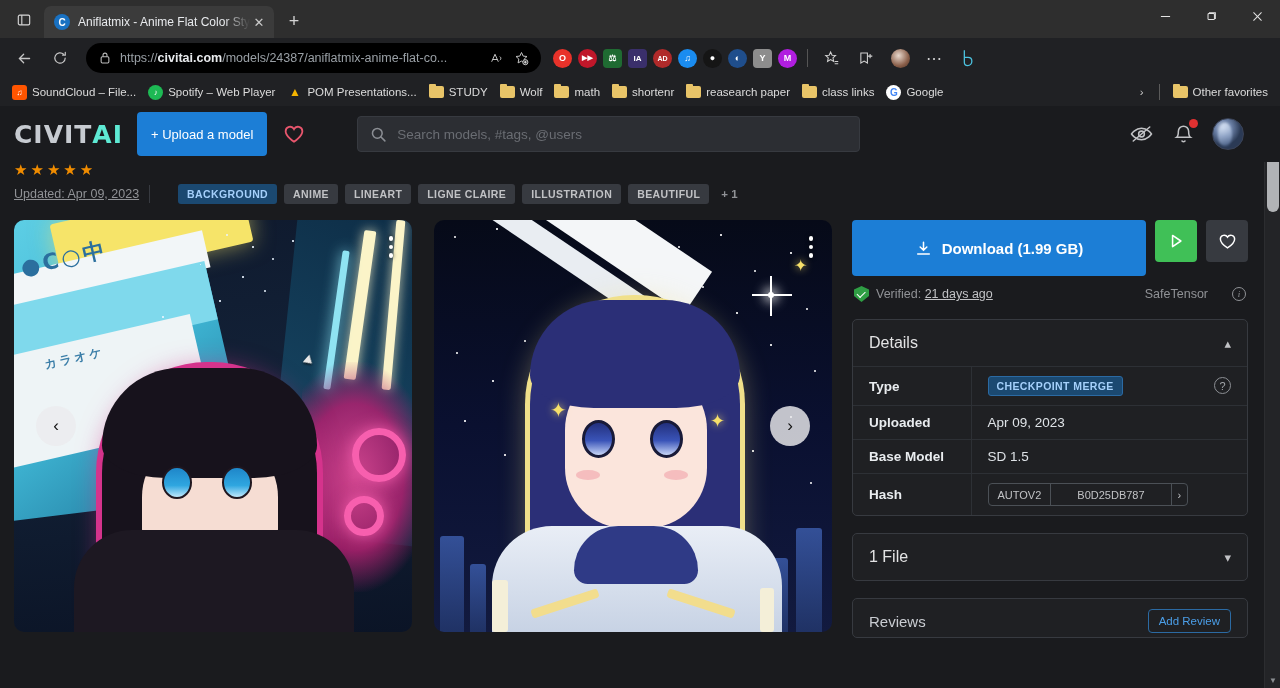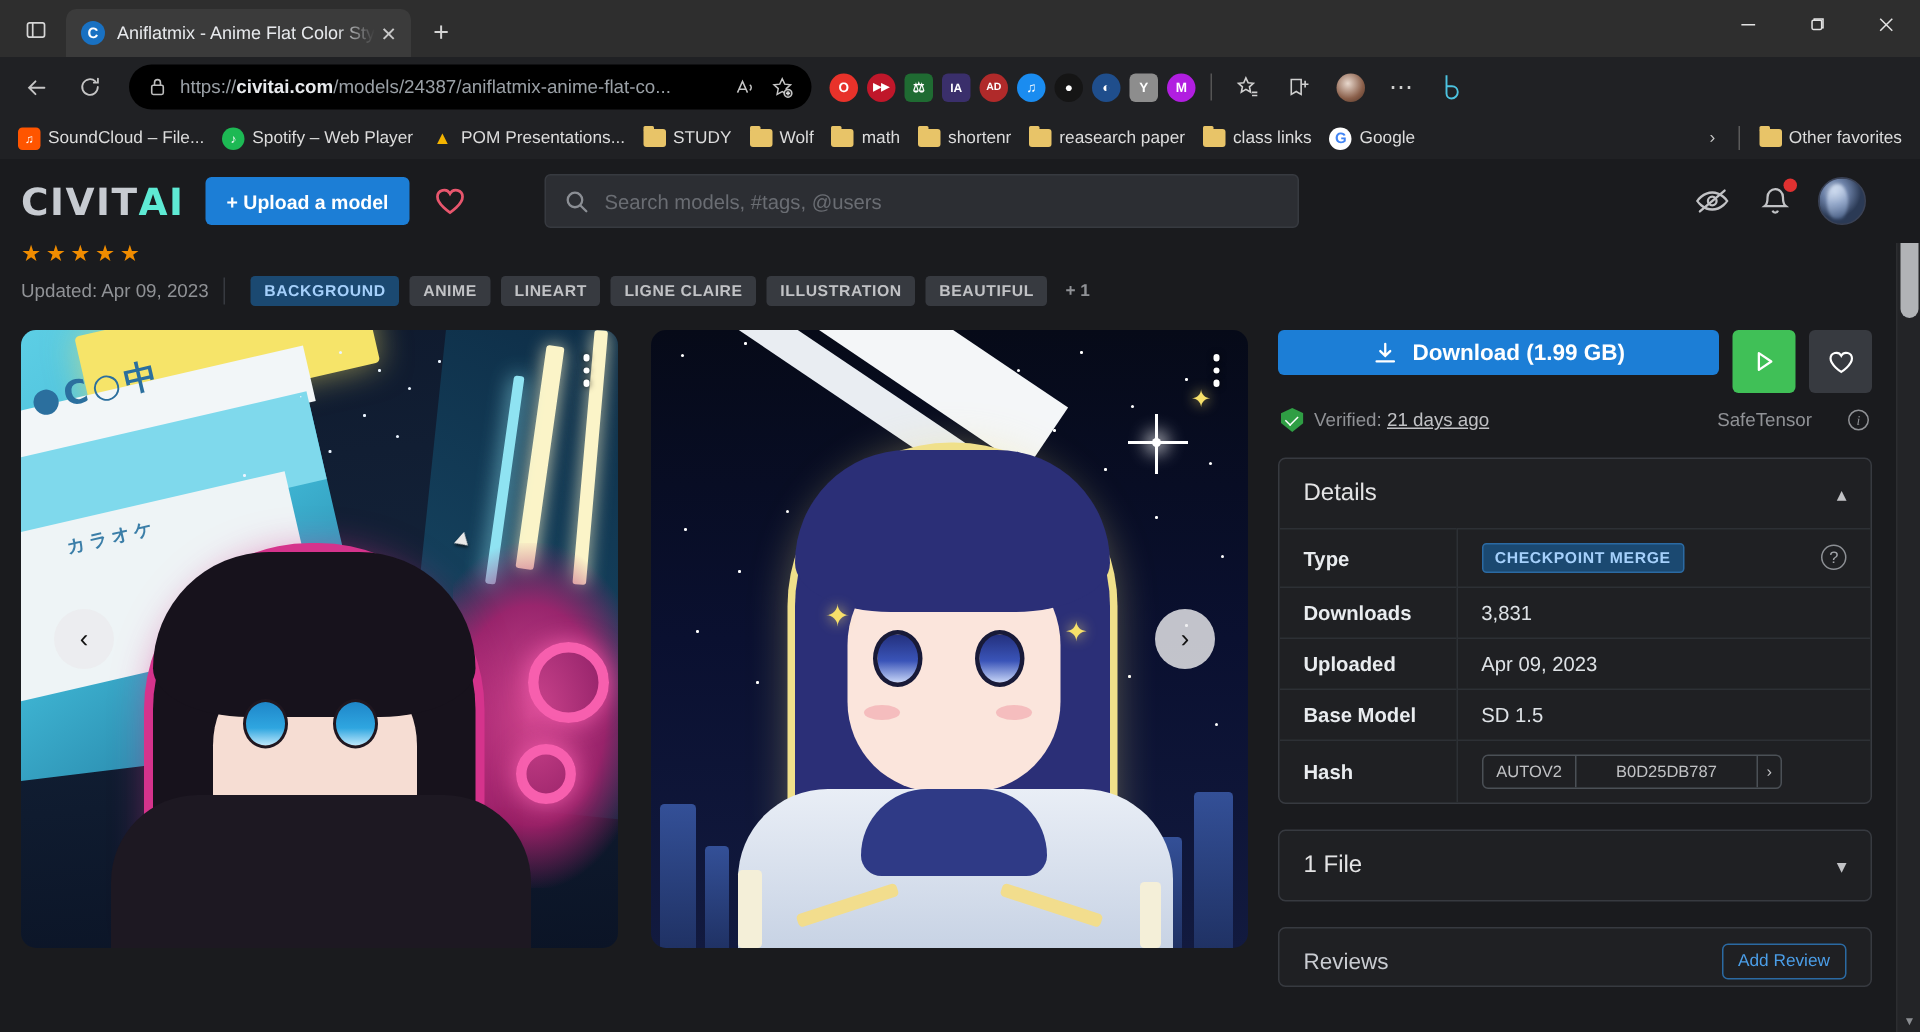--- a/index.html
+++ b/index.html
@@ -158,23 +158,23 @@
   }
   .civ-logo {
     font-size: 25px; font-weight: 800; letter-spacing: 1px;
     font-family: "DejaVu Sans", sans-serif;
     display: flex; align-items: center; cursor: pointer;
   }
   .civ-logo .w { color: #c7cbd1; }
   .civ-logo .b { color: #5eead4; }
 
   .upload-btn {
-    margin-left: 14px; height: 32px; padding: 0 14px;
+    margin-left: 14px; height: 44px; padding: 0 14px;
     background: #1c7ed6; color: #fff; border: none; border-radius: 4px;
-    font-size: 13px; font-weight: 700; cursor: pointer;
+    font-size: 13px; font-weight: 400; cursor: pointer;
     display: flex; align-items: center; gap: 3px;
     font-family: "Liberation Sans", sans-serif;
   }
 
   .heart-btn {
     margin-left: 12px; width: 30px; height: 30px;
     display: flex; align-items: center; justify-content: center;
     cursor: pointer;
   }
 
@@ -226,21 +226,21 @@
   }
   .star { color: #f08c00; font-size: 15px; line-height: 8px; }
 
   .tagrow {
     display: flex; align-items: center; gap: 7px;
     height: 24px; margin-top: 4px;
   }
   .updated {
     color: #909296; font-size: 12.5px; padding-right: 10px;
     border-right: 1px solid #373a40; height: 18px;
-    display: flex; align-items: center; margin-right: 10px;
+    display: flex; align-items: center; margin-right: 21px; text-decoration: underline;
   }
   .tag {
     height: 20px; padding: 0 9px; border-radius: 3px;
     background: #373a40; color: #c1c2c5;
     font-size: 10.5px; font-weight: 700; letter-spacing: .4px;
     display: flex; align-items: center; cursor: pointer;
   }
   .tag.active { background: #1b4971; color: #a5d0fb; }
   .tag-more {
     color: #909296; font-size: 11.5px; padding-left: 5px;
@@ -429,21 +429,21 @@
     display: flex; align-items: center; justify-content: center;
     cursor: pointer; z-index: 4; color: #111; font-size: 17px;
   }
   .nav-arrow.left { left: 22px; }
   .nav-arrow.right { right: 22px; }
 
   
   .side { flex: 1; padding-right: 18px; }
   .dl-row { display: flex; gap: 9px; }
   .dl-btn {
-    flex: 1; height: 30px; background: #1c7ed6; color: #fff;
+    flex: 1; height: 56px; background: #1c7ed6; color: #fff;
     border: none; border-radius: 4px; cursor: pointer;
     display: flex; align-items: center; justify-content: center; gap: 10px;
     font-size: 15px; font-weight: 700;
     font-family: "Liberation Sans", sans-serif;
   }
   .sq-btn {
     width: 42px; height: 42px; border-radius: 4px; border: none;
     cursor: pointer; display: flex; align-items: center; justify-content: center;
   }
   .sq-green { background: #40c057; color: #fff; }
@@ -922,24 +922,20 @@
           <table class="dtable">
             <tbody>
                 <tr>
               <td class="k">Type</td>
               <td>
                 <span class="pill-type">CHECKPOINT MERGE</span>
                 <span class="qmark">?</span>
               </td>
             </tr>
             <tr>
-              <td class="k">Downloads</td>
-              <td>3,831</td>
-            </tr>
-            <tr>
               <td class="k">Uploaded</td>
               <td>Apr 09, 2023</td>
             </tr>
             <tr>
               <td class="k">Base Model</td>
               <td>SD 1.5</td>
             </tr>
             <tr>
               <td class="k">Hash</td>
               <td>

